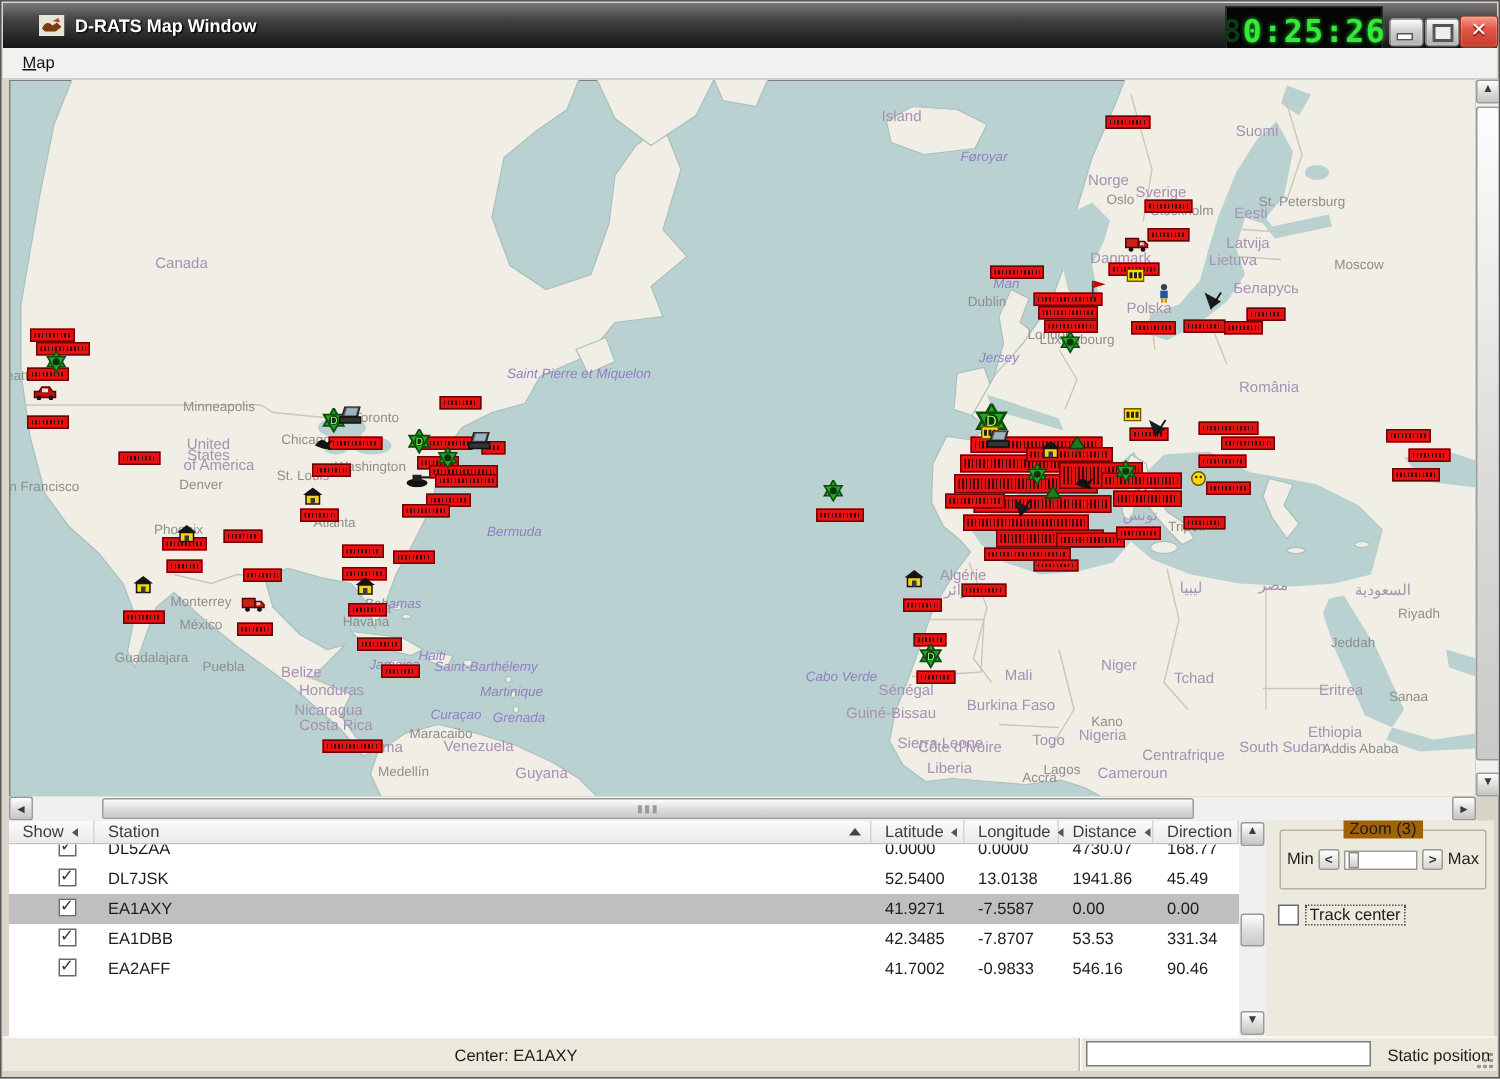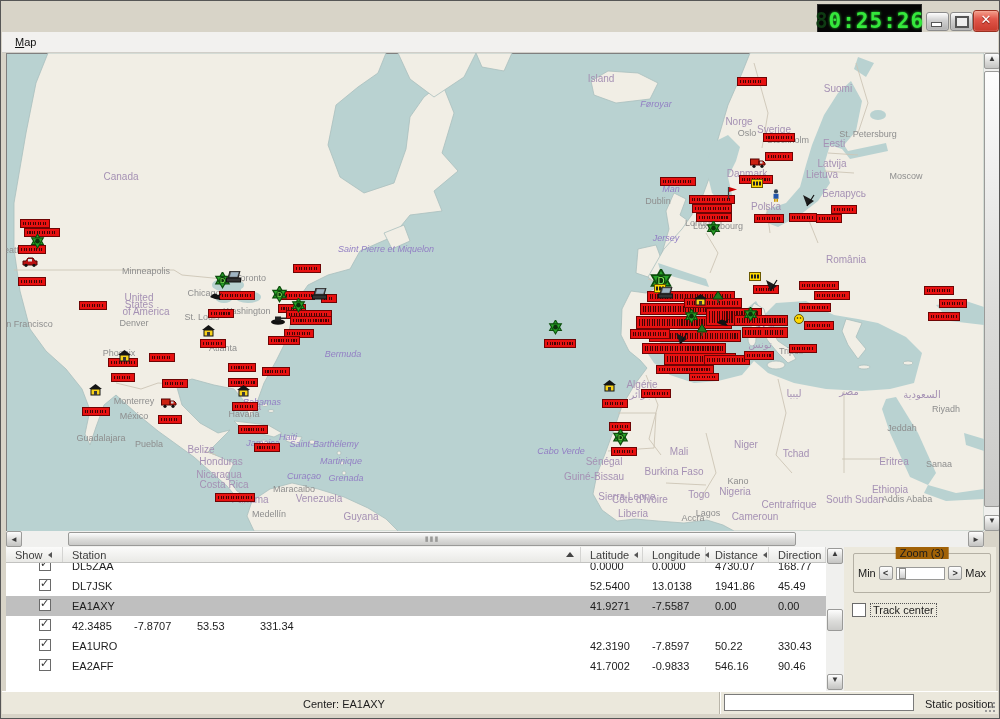--- a/index.html
+++ b/index.html
@@ -88,20 +88,28 @@
      radial-gradient(circle at 3px 11px,#999 1.2px,transparent 1.4px),
      radial-gradient(circle at 7px 7px,#999 1.2px,transparent 1.4px),
      radial-gradient(circle at 11px 3px,#999 1.2px,transparent 1.4px);}
   #bottom-frame{position:absolute;left:1px;right:1px;top:713px;height:5px;background:#d8d4c8;}
 </style>
 </head>
 <body>
 
 <div id="window">
 
+  <div id="titlebar">
+    <svg id="title-icon" viewBox="0 0 17 14">
+      <rect x="0" y="0" width="17" height="14" fill="#e8e4da"></rect>
+      <path d="M2,9 Q5,3 9,7 L12,5 L15,8 L11,11 L4,11 Z" fill="#7a3b12"></path>
+      <path d="M9,4 L13,2 L14,5 Z" fill="#a0522d"></path>
+    </svg>
+    <span id="title-text">D-RATS Map Window</span>
+  </div>
 
   <div id="clock">
     <span class="dim">8</span>
       <span class="lit">0:25:26</span>
   </div>
   <div class="winbtn" id="btn-min"></div>
   <div class="winbtn" id="btn-max"></div>
   <div class="winbtn" id="btn-close"></div>
 
   <div id="menubar">
@@ -587,32 +595,25 @@
       <div class="trow sel">
         <div style="width: 57px;"><span class="cb on" style="display: inline-block;"></span></div>
         <div class="tc" style="width: 518px;">EA1AXY</div>
         <div class="tc" style="width: 62px;">41.9271</div>
         <div class="tc" style="width: 63px;">-7.5587</div>
         <div class="tc" style="width: 63px;">0.00</div>
         <div class="tc" style="width: 57px;">0.00</div>
       </div>
       <div class="trow">
         <div style="width: 57px;"><span class="cb on" style="display: inline-block;"></span></div>
+        <div class="tc" style="width: 518px;">EA1DBB</div>
         <div class="tc" style="width: 62px;">42.3485</div>
         <div class="tc" style="width: 63px;">-7.8707</div>
         <div class="tc" style="width: 63px;">53.53</div>
         <div class="tc" style="width: 57px;">331.34</div>
-      </div>
-      <div class="trow">
-        <div style="width: 57px;"><span class="cb on" style="display: inline-block;"></span></div>
-        <div class="tc" style="width: 518px;">EA1URO</div>
-        <div class="tc" style="width: 62px;">42.3190</div>
-        <div class="tc" style="width: 63px;">-7.8597</div>
-        <div class="tc" style="width: 63px;">50.22</div>
-        <div class="tc" style="width: 57px;">330.43</div>
       </div>
       <div class="trow">
         <div style="width: 57px;"><span class="cb on" style="display: inline-block;"></span></div>
         <div class="tc" style="width: 518px;">EA2AFF</div>
         <div class="tc" style="width: 62px;">41.7002</div>
         <div class="tc" style="width: 63px;">-0.9833</div>
         <div class="tc" style="width: 63px;">546.16</div>
         <div class="tc" style="width: 57px;">90.46</div>
       </div>
     </div>

